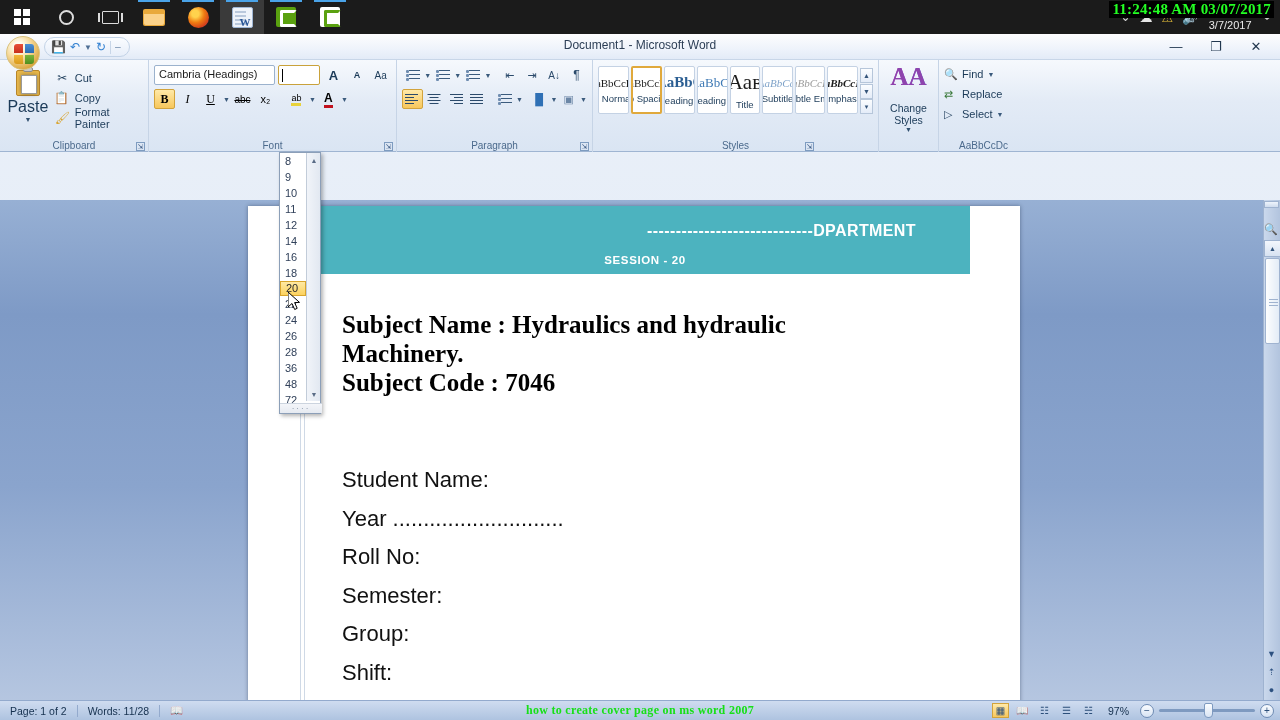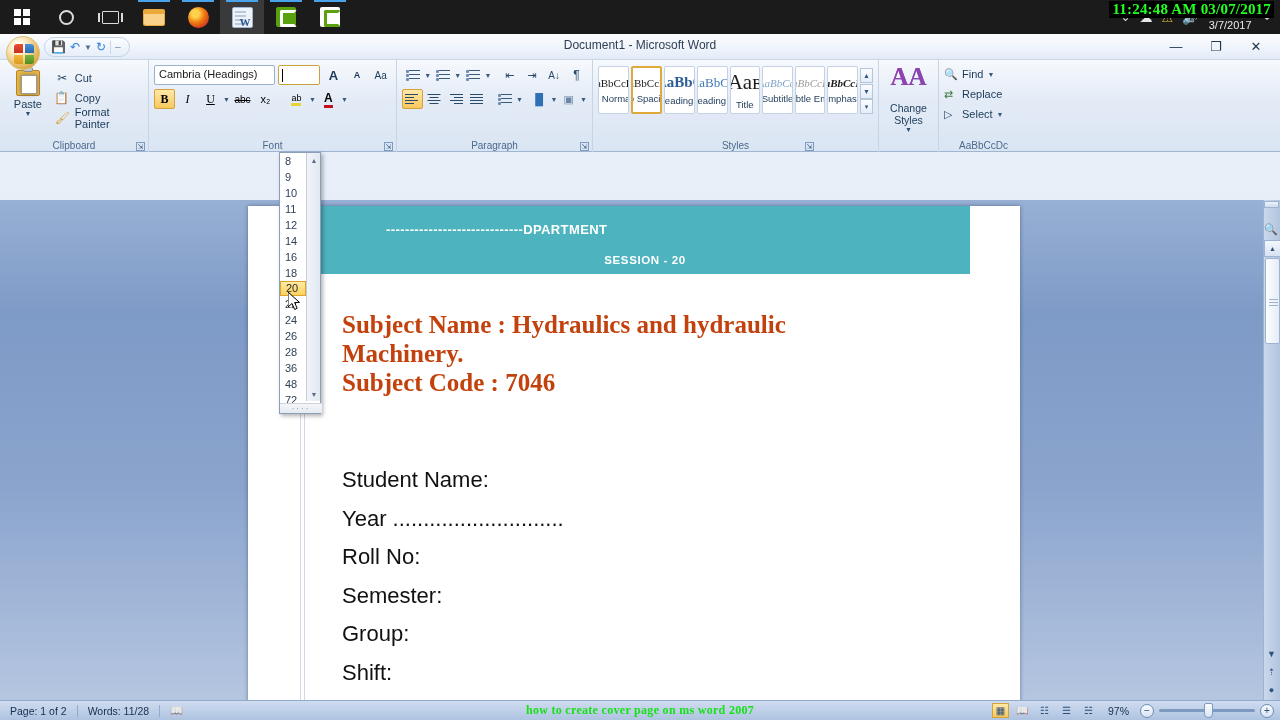--- a/index.html
+++ b/index.html
@@ -146,21 +146,21 @@
   .dlg-launch { position:absolute; right:3px; bottom:1px; width:9px;height:9px;
      border:1px solid #7e9cc0; color:#44618a; font-size:7px; line-height:7px; text-align:center;}
 
   
   .g-clip { width:148px; display:flex; }
   .paste-btn { width:50px; text-align:center; padding-top:3px; }
   .clip-ico { width:26px;height:30px;margin:0 auto;position:relative; }
   .clip-ico .board{position:absolute;left:1px;top:3px;width:24px;height:26px;background:#e9b84a;border:1px solid #b8862a;border-radius:2px;}
   .clip-ico .clipt{position:absolute;left:8px;top:0px;width:10px;height:5px;background:#c9c9c9;border:1px solid #8d8d8d;border-radius:2px;}
   .clip-ico .page{position:absolute;left:6px;top:8px;width:16px;height:19px;background:#fff;border:1px solid #9a9a9a;}
-  .paste-lbl{font-size:11px;color:#1b3a58;margin-top:1px;}
+  .paste-lbl{font-size:16px;color:#1b3a58;margin-top:1px;}
   .paste-arrow{font-size:7px;color:#30506f;}
   .clip-cmds{ padding-top:4px; }
   .cmd { display:flex; align-items:center; gap:5px; height:20px; padding:0 4px; font-size:11px; color:#1b3a58;}
   .cmd .gi { width:15px; text-align:center; font-size:12px; }
 
   
   .g-font { width:248px; }
   .font-row1 { display:flex; align-items:center; gap:3px; height:22px; }
   .fname {
     width:128px; height:20px; border:1px solid #9bb2cd; background:#fff;
@@ -231,30 +231,30 @@
     position:absolute; left:248px; top:6px; width:772px; height:502px;
     background:#fff; box-shadow:0 0 4px rgba(20,35,60,.45);
   }
   .page .margin-l { position:absolute; left:52px; top:0; bottom:0; width:1px; background:#cfd9e6; }
   .page .margin-l2 { position:absolute; left:56px; top:0; bottom:0; width:1px; background:#cfd9e6; }
   .banner {
     position:absolute; left:72px; top:0; right:50px; height:68px; background:#4cb3bf;
   }
   .banner .dept {
     position:absolute; left:66px; top:16px; right:10px;
-    color:#fff; font-weight:bold; font-size:13px; letter-spacing:.4px; white-space:nowrap;
-    padding-right:44px;
+    color:#fff; font-weight:bold; font-size:16px; letter-spacing:.4px; white-space:nowrap;
+    text-align:right; padding-right:44px;
   }
   .banner .sess {
     position:absolute; left:0; right:0; top:48px; text-align:center;
     color:#fff; font-weight:bold; font-size:11.5px; letter-spacing:.6px;
   }
   .doc-body { position:absolute; left:94px; top:104px; right:40px; }
   .subj {
-    font-family:"Liberation Serif", serif; font-weight:bold; font-size:25px; color:#c2410c;
+    font-family:"Liberation Serif", serif; font-weight:bold; font-size:25px; color:#000000;
     line-height:29px;
   }
   .fields { margin-top:64px; font-size:22px; color:#111; line-height:38.5px; }
   .fields div { white-space:nowrap; }
 
   .vscroll-right { position:absolute; right:0; top:0; width:17px; height:520px;
      background:linear-gradient(90deg,#cad8ec,#b2c4de); border-left:1px solid #9fb3d0;}
   .vs-btn { width:17px; height:17px; display:flex;align-items:center;justify-content:center;
      font-size:7px; color:#33557d; background:linear-gradient(#f3f7fd,#d7e2f1); border:1px solid #9fb3d0;}
   .vs-thumb { position:absolute; left:1px; top:36px; width:15px; height:86px;

